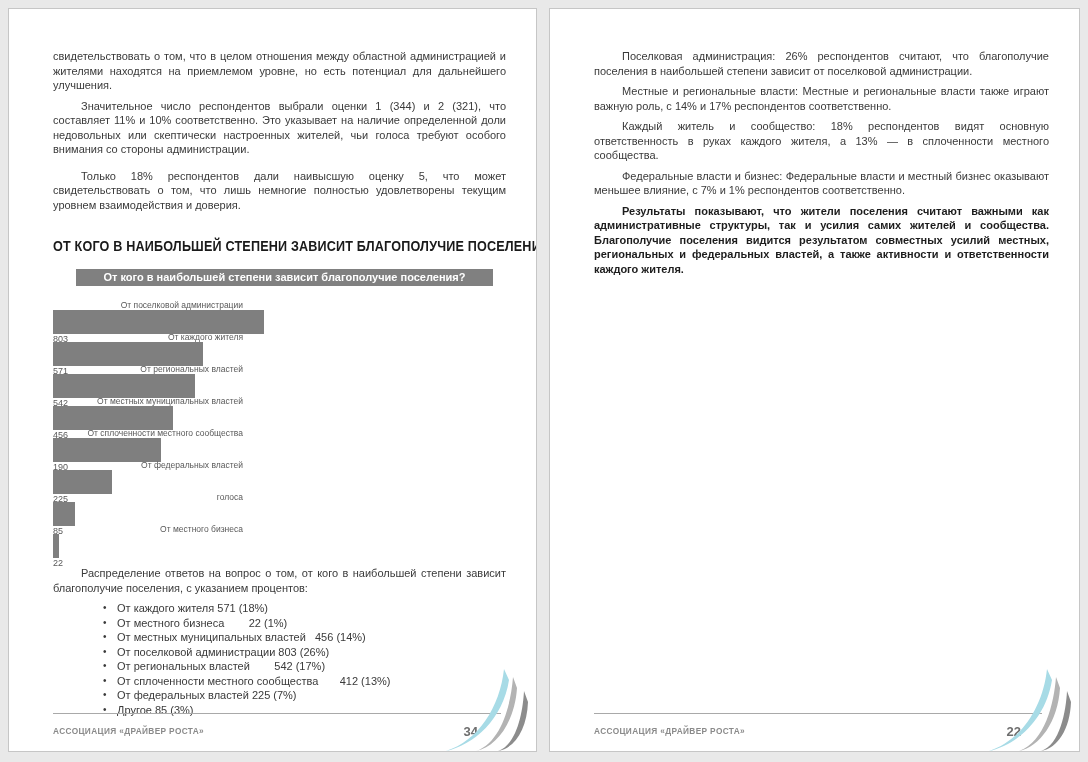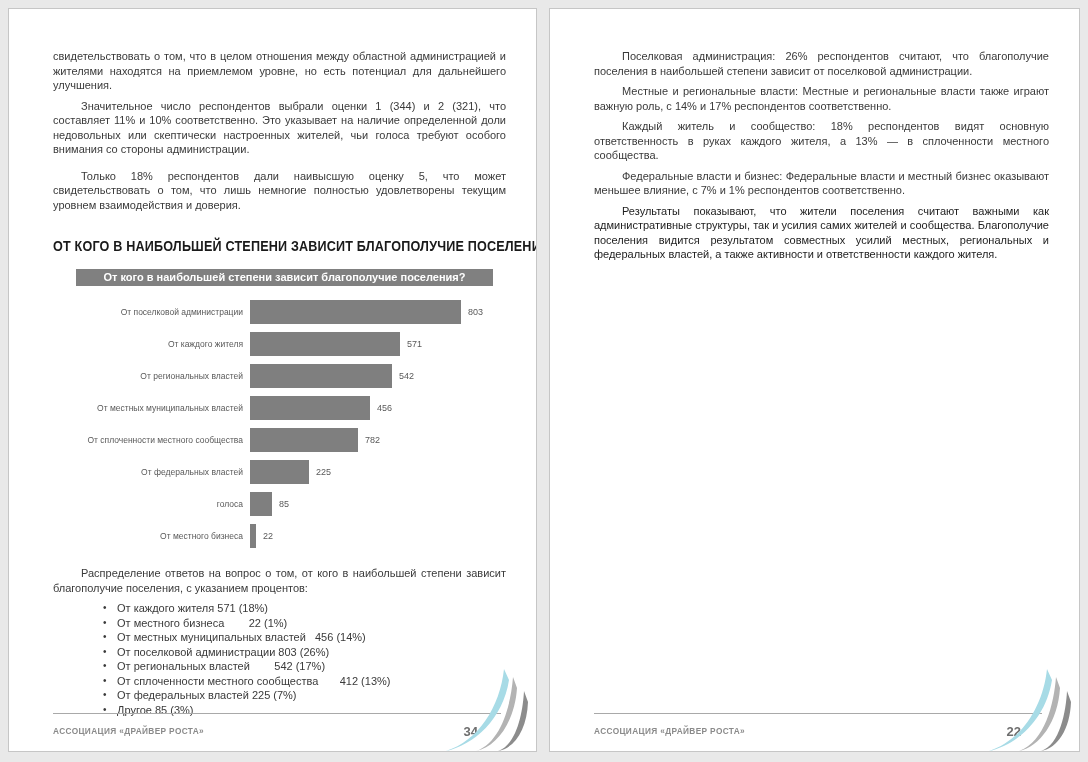--- a/index.html
+++ b/index.html
@@ -29,21 +29,21 @@
   }
   .para {
     font-size: 11px;
     line-height: 14.5px;
     color: #3a3a3a;
     text-align: justify;
     margin-bottom: 6px;
   }
   .indent { text-indent: 28px; }
   .gap-before { margin-top: 12px; }
-  .bold-para { font-weight: normal; color: #1d1d1d; }
+  .bold-para { font-weight: bold; color: #1d1d1d; }
 
   .section-heading {
     display: inline-block;
     margin-top: 20px;
     font-size: 14px;
     font-weight: 700;
     color: #1a1a1a;
     letter-spacing: 0.2px;
     transform: scaleX(0.90);
     transform-origin: 0 50%;
@@ -57,41 +57,41 @@
     color: #ffffff;
     font-size: 11px;
     font-weight: 700;
     text-align: center;
     line-height: 17px;
     transform-origin: 0 50%;
   }
   .chart { margin-top: 14px; }
   .chart-row {
     display: flex;
-    align-items: center;
+    align-items: flex-start;
     height: 24px;
     margin-bottom: 8px;
+    flex-direction: column;
   }
   .chart-label {
     width: 197px;
     text-align: right;
     font-size: 8.5px;
     color: #595959;
     padding-right: 7px;
     flex: none;
   }
   .chart-bar {
     height: 24px;
     background: #7f7f7f;
     flex: none;
   }
   .chart-value {
     font-size: 9px;
     color: #595959;
-    margin-left: 7px;
     flex: none;
   }
 
   .dist-intro { margin-top: 18px; }
   .bullets { margin-top: 6px; }
   .bullet-row {
     display: flex;
     font-size: 11px;
     line-height: 14.5px;
     color: #3a3a3a;
@@ -173,21 +173,21 @@
           <span class="chart-value">542</span>
         </div>
         <div class="chart-row">
           <span class="chart-label">От местных муниципальных властей</span>
           <div class="chart-bar" style="width: 120px;"></div>
           <span class="chart-value">456</span>
         </div>
         <div class="chart-row">
           <span class="chart-label">От сплоченности местного сообщества</span>
           <div class="chart-bar" style="width: 108px;"></div>
-          <span class="chart-value">782</span>
+          <span class="chart-value">190</span>
         </div>
         <div class="chart-row">
           <span class="chart-label">От федеральных властей</span>
           <div class="chart-bar" style="width: 59px;"></div>
           <span class="chart-value">225</span>
         </div>
         <div class="chart-row">
           <span class="chart-label">голоса</span>
           <div class="chart-bar" style="width: 22px;"></div>
           <span class="chart-value">85</span>

